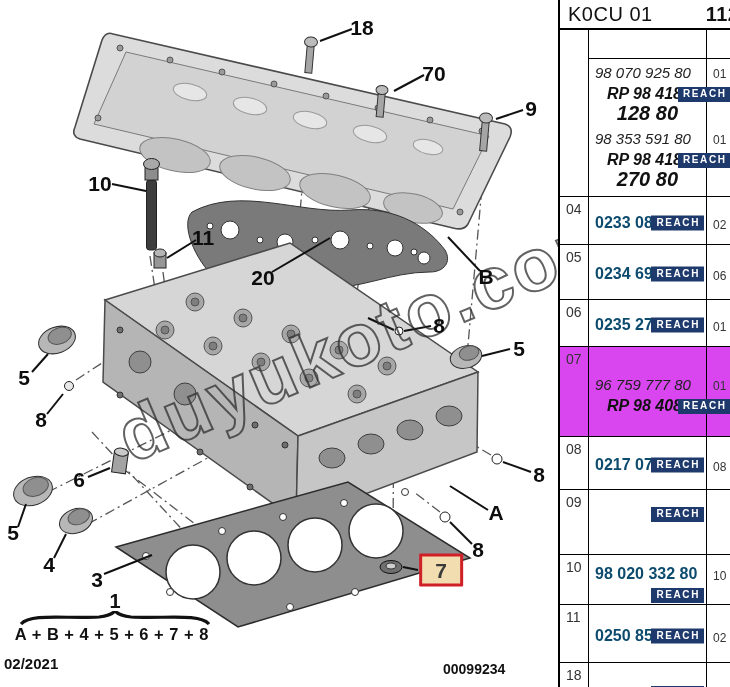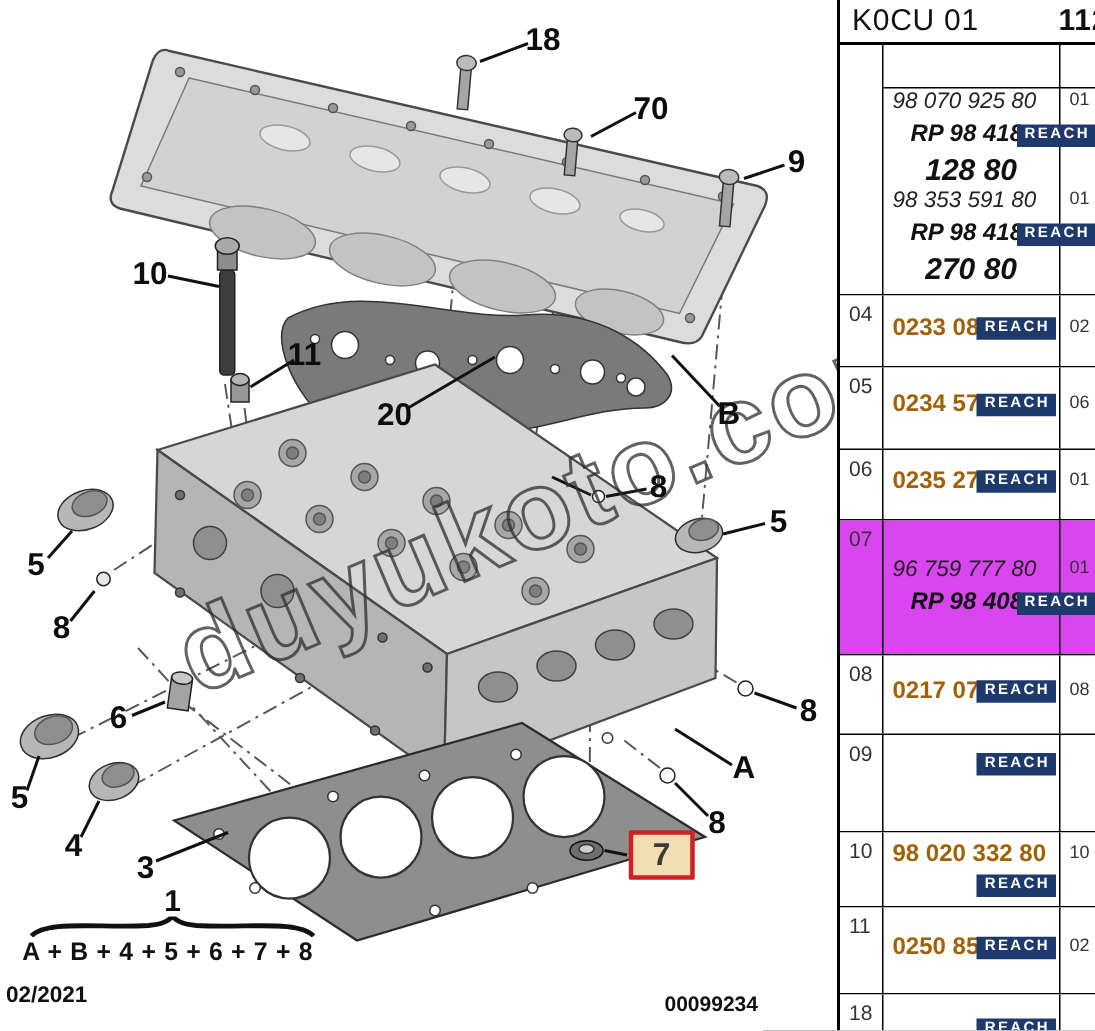--- a/index.html
+++ b/index.html
@@ -30,29 +30,29 @@
            font-size:20px;padding:3px 0 0 8px;white-space:nowrap;letter-spacing:.5px;}
   #tbl-header b{font-weight:bold;margin-left:47px;}
   .t-row{display:flex;border-bottom:1px solid #000;box-sizing:border-box;position:relative;background:#fff;}
   .t-row.hl{background:#d946ef;}
   .t-num{width:29px;border-right:1px solid #000;box-sizing:border-box;
          font-size:14px;color:#333;padding:4px 0 0 6px;flex:none;}
   .t-body{flex:1;display:flex;flex-direction:column;position:relative;min-width:0;}
   .t-body::before{content:"";position:absolute;top:0;bottom:0;right:23px;border-left:1px solid #000;}
   .t-body.center{justify-content:center;}
   .subline{border-bottom:1px solid #000;flex:none;}
-  .e-line{display:flex;align-items:flex-start;height:22px;flex:none;}
+  .e-line{display:flex;align-items:flex-end;height:22px;flex:none;}
   .e-mid{flex:1;position:relative;display:flex;align-items:center;padding-left:6px;
          padding-right:27px;min-width:0;}
   .e-qty{width:23px;flex:none;font-size:12px;color:#333;padding-left:6px;box-sizing:border-box;}
   .pn-italic{font-style:italic;font-size:15px;color:#222;white-space:nowrap;}
   .pn-rp{font-style:italic;font-weight:bold;font-size:16px;color:#111;margin-left:12px;white-space:nowrap;}
   .pn-price{flex:1;text-align:right;font-style:italic;font-weight:bold;font-size:20px;
          color:#111;padding-right:2px;white-space:nowrap;}
-  .pn-bold{font-weight:bold;font-size:16px;color:#a16207;white-space:nowrap;}
+  .pn-bold{font-weight:bold;font-size:16px;color:#0c4a6e;white-space:nowrap;}
   .badge{display:inline-block;background:#1e3a6d;color:#fff;font-weight:bold;font-size:10px;
          letter-spacing:1.6px;padding:2px 4px 3px 5px;line-height:1;flex:none;cursor:pointer;}
   .badge.abs{position:absolute;right:3px;top:50%;transform:translateY(-50%);}
   .badge.ovl{margin-left:-4px;}
   .e-line.reach-line{justify-content:flex-end;padding-right:26px;height:20px;}
   .e-line.reach-bottom{justify-content:flex-end;padding-right:26px;margin-top:16px;}
 </style>
 </head>
 <body>
 
@@ -356,21 +356,21 @@
               </div>
               <div class="e-qty">02</div>
             </div>
           </div>
         </div>
         <div class="t-row" style="height: 55px;">
           <div class="t-num">05</div>
           <div class="t-body center">
             <div class="e-line">
               <div class="e-mid">
-                <span class="pn-bold">0234 57</span>
+                <span class="pn-bold">0234 69</span>
                 <span class="badge abs">REACH</span>
               </div>
               <div class="e-qty">06</div>
             </div>
           </div>
         </div>
         <div class="t-row" style="height: 47px;">
           <div class="t-num">06</div>
           <div class="t-body center">
             <div class="e-line">

